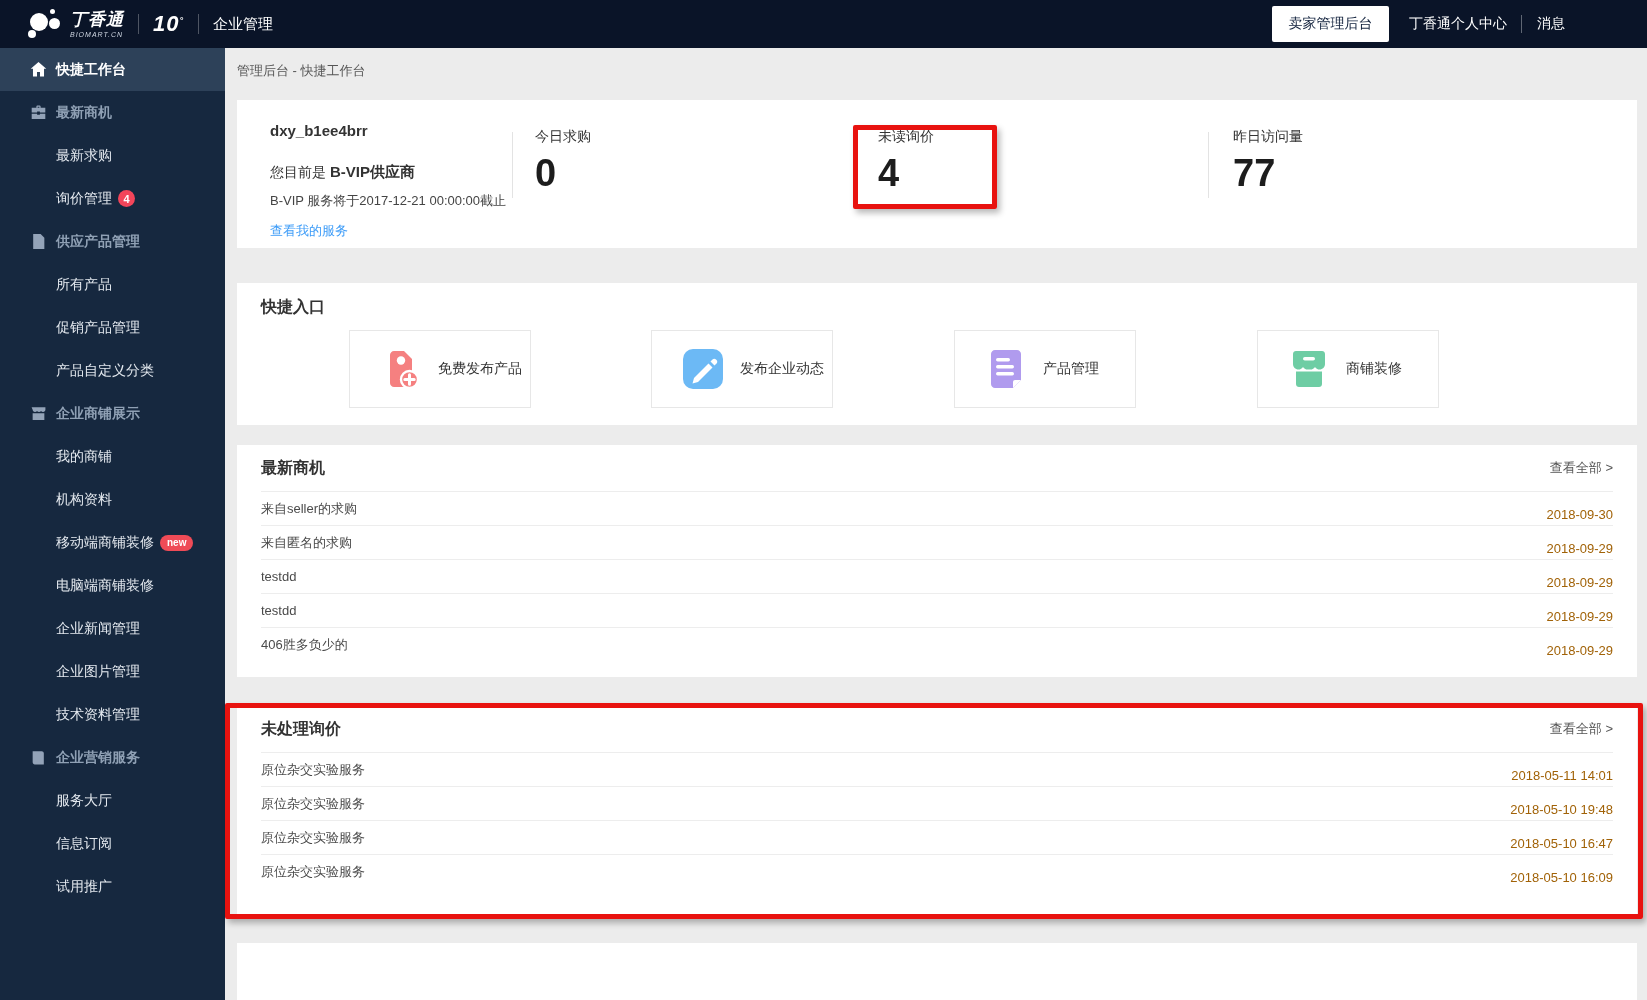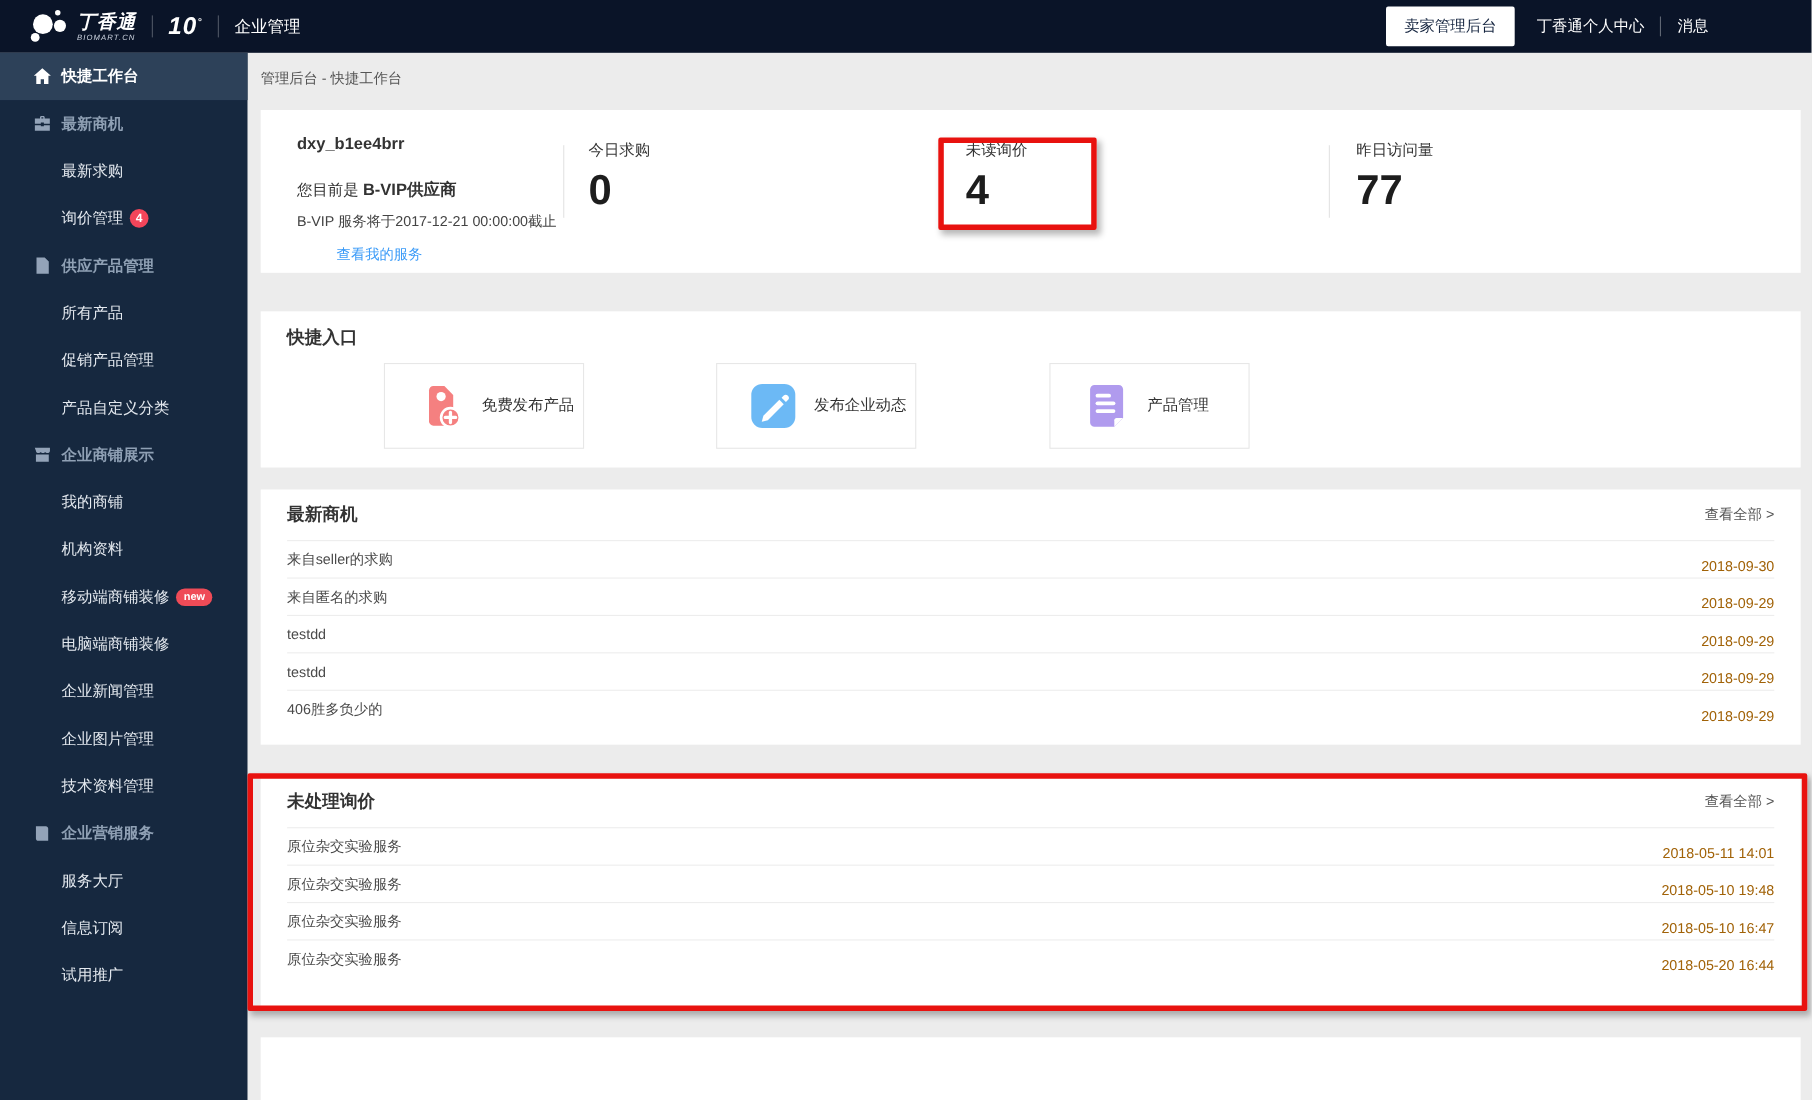--- a/index.html
+++ b/index.html
@@ -21,21 +21,21 @@
   .logo-cluster .c2 { position: absolute; left: 0px; top: 21px; width: 8px; height: 8px; border-radius: 50%; background: #fff; }
   .logo-cluster .c3 { position: absolute; left: 22px; top: 0px; width: 5px; height: 5px; border-radius: 50%; background: #fff; }
   .logo-cluster .c4 { position: absolute; left: 21px; top: 9px; width: 11px; height: 11px; border-radius: 50%; background: #fff; }
   .brand-text { margin-left: 8px; line-height: 1; }
   .brand-name { color: #fff; font-size: 17px; font-weight: 700; font-style: italic; letter-spacing: 1px; }
   .brand-sub { color: #cfd6e2; font-size: 7px; letter-spacing: 1px; margin-top: 3px; font-style: italic; }
   .top-divider { width: 1px; height: 20px; background: rgba(255,255,255,.28); margin: 0 14px; }
   .anniversary { color: #fff; font-size: 22px; font-weight: 700; letter-spacing: 1px; font-style: italic; }
   .anniversary sup { font-size: 9px; }
   .app-title { color: #fff; font-size: 15px; }
-  .topbar-right { position: absolute; right: 12px; top: 0; height: 56px; width: 440px; }
+  .topbar-right { position: absolute; right: 0; top: 0; height: 56px; width: 440px; }
   .seller-btn {
     position: absolute; left: 65px; top: 6px; width: 117px; height: 36px;
     background: #fff; color: #12223d; font-size: 14px; border: none; border-radius: 2px;
     display: flex; align-items: center; justify-content: center; cursor: pointer;
   }
   .personal-center { position: absolute; left: 202px; top: 0; height: 48px; display: flex; align-items: center; color: #fff; font-size: 14px; cursor: pointer; }
   .top-pipe { position: absolute; left: 314px; top: 15px; width: 1px; height: 18px; background: rgba(255,255,255,.35); }
   .clipped-nav { position: absolute; left: 330px; top: 0; width: 110px; height: 48px; display: flex; align-items: center; color: #fff; font-size: 14px; overflow: hidden; white-space: nowrap; }
 
   
@@ -66,21 +66,21 @@
   .breadcrumb { position: absolute; left: 237px; top: 48px; height: 46px; display: flex; align-items: center; font-size: 13px; color: #555; }
   .card { position: absolute; left: 237px; width: 1400px; background: #fff; }
 
   
   .card-stats { top: 100px; height: 148px; }
   .user-block { position: absolute; left: 33px; top: 22px; }
   .username { font-size: 15px; font-weight: 700; color: #333; }
   .status-line { margin-top: 24px; font-size: 14px; color: #333; }
   .status-line b { font-size: 15px; }
   .expiry-line { margin-top: 10px; font-size: 13px; color: #444; }
-  .service-link { margin-top: 12px; font-size: 13px; color: #3d9cf8; cursor: pointer; display: inline-block; margin-left: 36px; }
+  .service-link { margin-top: 12px; font-size: 13px; color: #3d9cf8; cursor: pointer; display: inline-block; }
   .stat-divider { position: absolute; top: 32px; width: 1px; height: 66px; background: #e3e3e3; }
   .stat-block { position: absolute; top: 28px; }
   .stat-label { font-size: 14px; color: #333; }
   .stat-value { font-size: 38px; font-weight: 700; color: #1d1d1d; margin-top: 8px; line-height: 1; }
 
   
   .card-quick { top: 283px; height: 142px; }
   .card-title { font-size: 16px; font-weight: 700; color: #333; }
   .quick-title { position: absolute; left: 24px; top: 14px; }
   .quick-box {
@@ -293,20 +293,30 @@
         <path fill="#b09bee" d="M8 8 C8 5.8 9.8 4 12 4 H34 C36.2 4 38 5.8 38 8 V34 L30 42 H12 C9.8 42 8 40.2 8 38 Z"></path>
         <path fill="#fff" d="M30 42 L38 34 H32 C30.9 34 30 34.9 30 36 Z"></path>
         <rect x="13" y="12" width="14" height="3.4" rx="1.7" fill="#fff"></rect>
         <rect x="13" y="19" width="18" height="3.4" rx="1.7" fill="#fff"></rect>
         <rect x="13" y="26" width="18" height="3.4" rx="1.7" fill="#fff"></rect>
       </svg>
     </span>
     <span class="quick-label">产品管理</span>
   </div>
 
+  <div class="quick-box" style="left:1020px">
+    <span class="q-icon">
+      <svg viewBox="0 0 46 46">
+        <path fill="#6ecda4" d="M7 8 C7 6.3 8.3 5 10 5 H36 C37.7 5 39 6.3 39 8 V18 C39 21 36.6 23.5 33.6 23.5 C31.6 23.5 29.9 22.4 29 20.9 C28.1 22.4 26.4 23.5 24.4 23.5 H21.6 C19.6 23.5 17.9 22.4 17 20.9 C16.1 22.4 14.4 23.5 12.4 23.5 C9.4 23.5 7 21 7 18 Z"></path>
+        <rect x="17" y="11" width="12" height="3.6" rx="1.8" fill="#fff"></rect>
+        <path fill="#6ecda4" d="M10 25.5 H36 V38 C36 39.7 34.7 41 33 41 H13 C11.3 41 10 39.7 10 38 Z"></path>
+      </svg>
+    </span>
+    <span class="quick-label">商铺装修</span>
+  </div>
 </div>
 
 <div class="card card-latest">
   <div class="list-head">
     <div class="card-title">最新商机</div>
     <div class="view-all">查看全部 &gt;</div>
   </div>
   <div class="list-rows">
     <div class="list-row">
       <span class="row-title">来自seller的求购</span>
@@ -344,21 +354,21 @@
     <div class="list-row">
       <span class="row-title">原位杂交实验服务</span>
       <span class="row-date">2018-05-10 19:48</span>
     </div>
     <div class="list-row">
       <span class="row-title">原位杂交实验服务</span>
       <span class="row-date">2018-05-10 16:47</span>
     </div>
     <div class="list-row">
       <span class="row-title">原位杂交实验服务</span>
-      <span class="row-date">2018-05-20 16:44</span>
+      <span class="row-date">2018-05-10 16:09</span>
     </div>
   </div>
 </div>
 
 <div class="card card-partial"></div>
 
 <div class="annotation anno-unread"></div>
 <div class="annotation anno-pending"></div>
 
 </body></html>

